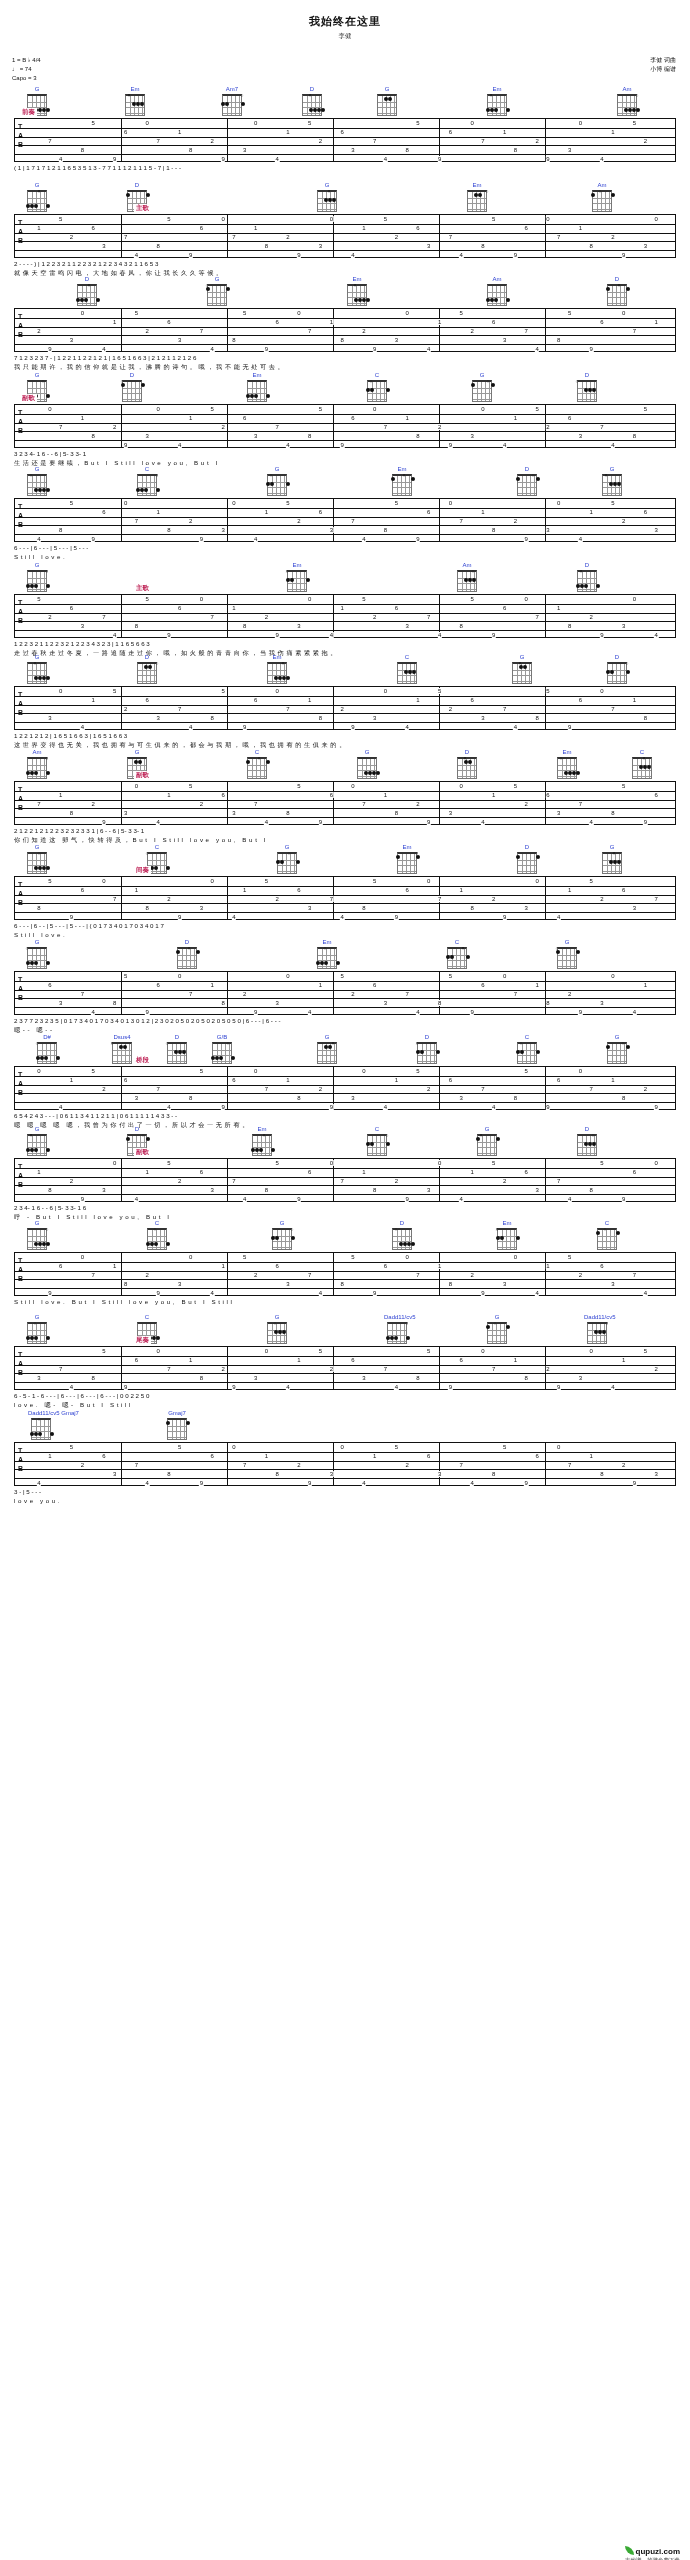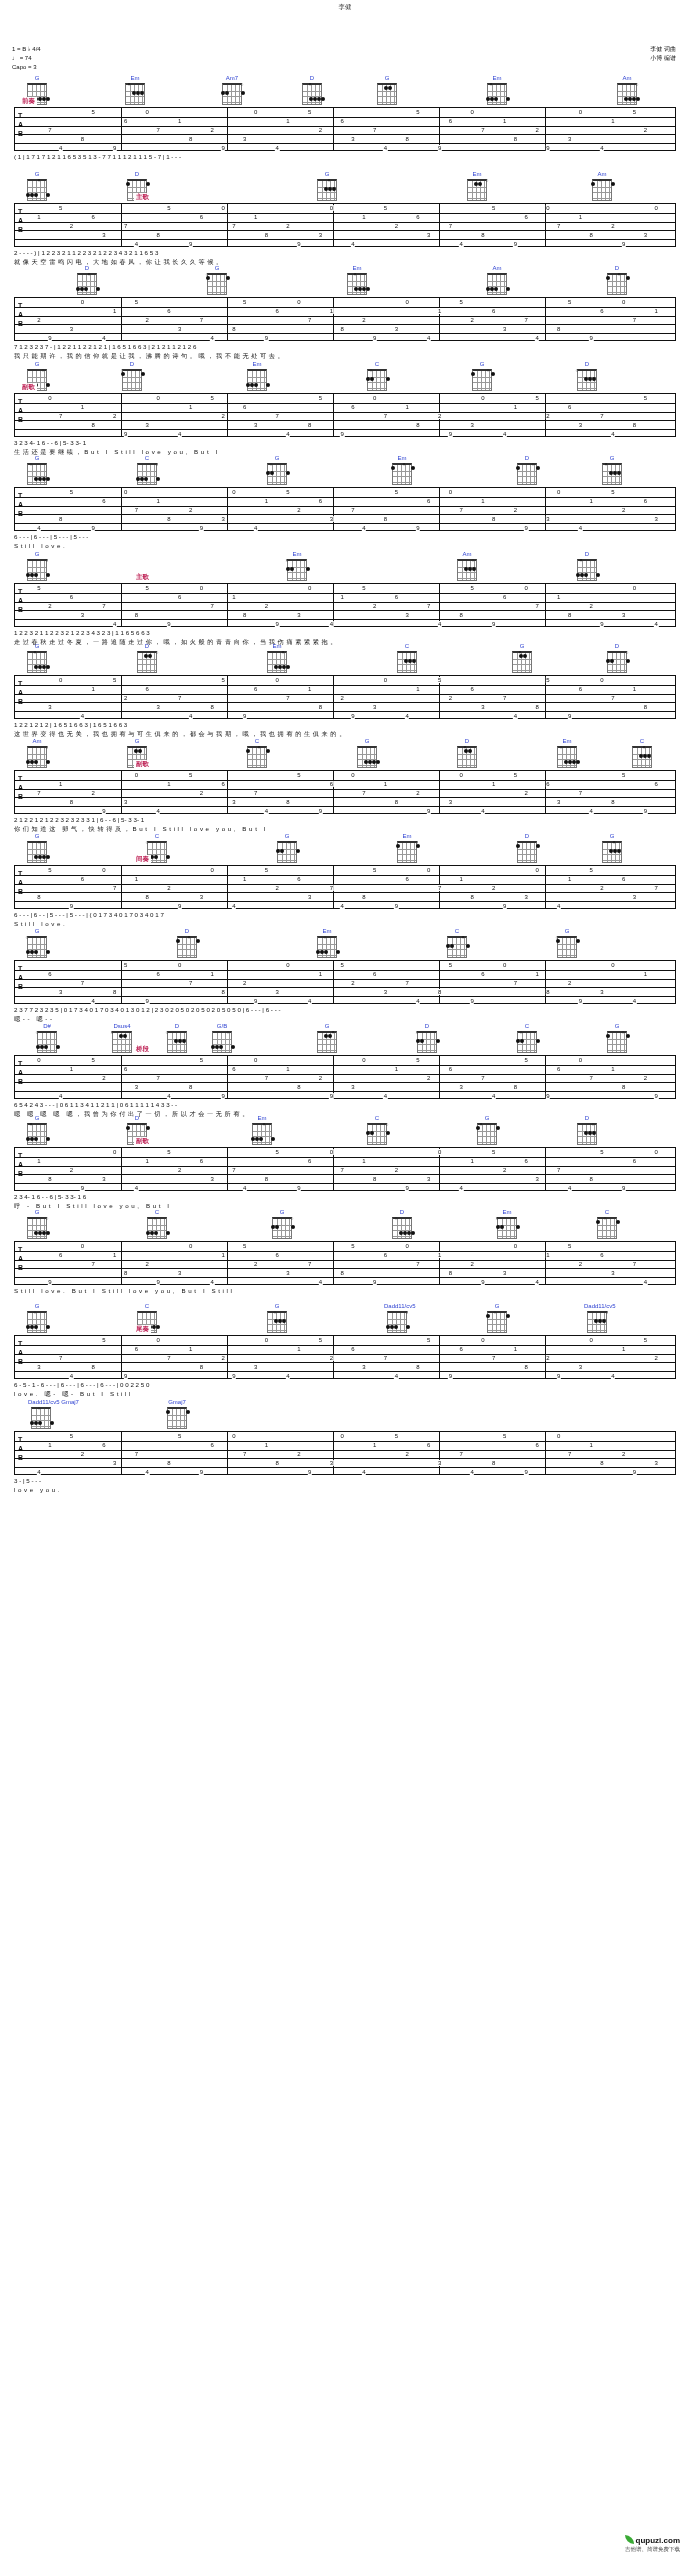--- a/index.html
+++ b/index.html
@@ -36,20 +36,21 @@
 
   .footer{position:absolute;right:10px;bottom:10px;text-align:right;font-size:5.5px;color:#444;line-height:8px;}
   .footer .brand{font-size:8px;color:#111;font-weight:bold;}
   .leaf{display:inline-block;width:9px;height:9px;border-radius:0 9px 0 9px;background:#3aaa35;margin-right:2px;vertical-align:-1px;}
 </style>
 </head>
 <body>
 
 <div class="sheet">
 
+  <div class="title">我始终在这里</div>
   <div class="subtitle">李健</div>
 
   <div class="meta-left">
     <div>1 = B ♭  4/4</div>
     <div>♩ = 74</div>
     <div>Capo = 3</div>
   </div>
   <div class="meta-right">
     <div>李健 词曲</div>
     <div>小博 编谱</div>

